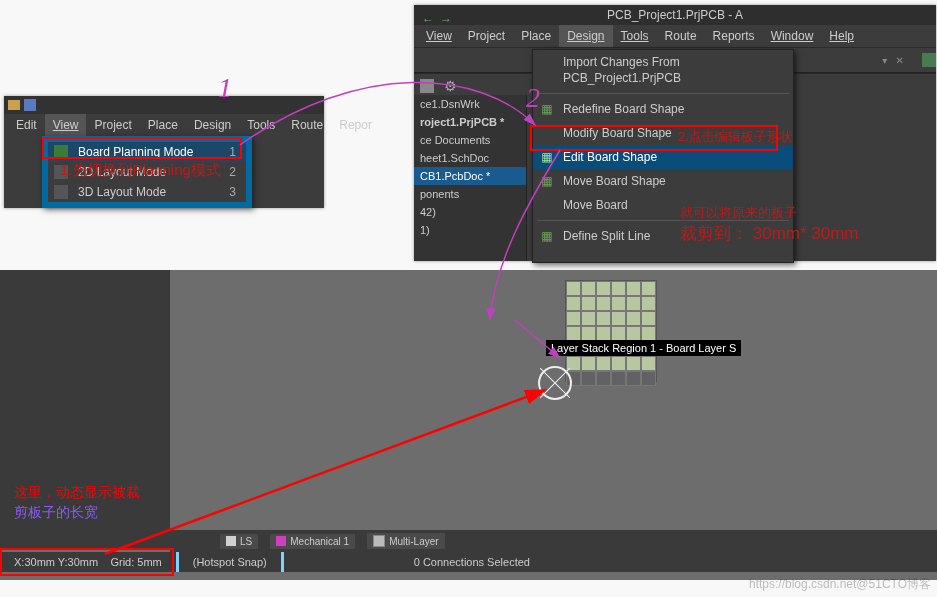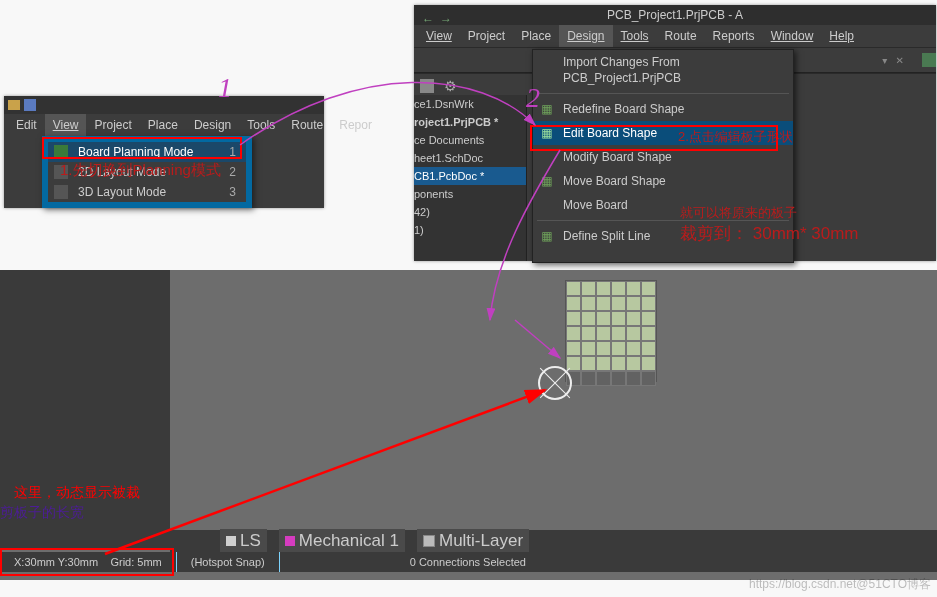--- a/index.html
+++ b/index.html
@@ -124,31 +124,31 @@
     background:#eee;
     left:50%; top:50%;
     transform:translate(-50%,-50%) rotate(45deg);
   }
   .cursor-circle:before{ width:42px; height:1px; }
   .cursor-circle:after{ width:1px; height:42px; }
   .layer-tabs {
     position:absolute; left:170px; right:0; top:260px; height:22px;
     background:#3a3a3a;
     display:flex; align-items:center; padding-left:50px; gap:12px;
-    font-size:17px; color:#ccc;
+    font-size:10px; color:#ccc;
   }
   .layer-tabs .tab { display:flex; align-items:center; gap:4px; padding:2px 6px; background:#4a4a4a; }
   .layer-sw { width:10px; height:10px; display:inline-block; }
   .statusbar {
     position:absolute; left:0; right:0; top:282px; height:20px;
     background:#3a3a3a;
     display:flex; align-items:center;
     font-size:11px; color:#ccc;
   }
-  .status-cell { padding:0 14px; border-right:1px solid #7dd3fc; line-height:20px; }
+  .status-cell { padding:0 14px; border-right:3px solid #7dd3fc; line-height:20px; }
   .watermark {
     position:absolute; right:6px; bottom:4px;
     font-size:12px; color:rgba(0,0,0,0.25);
     font-family: "Microsoft YaHei", sans-serif;
   }
   .arrow-line {
     position:absolute; pointer-events:none;
   }
   
   .viewmenu {
@@ -171,21 +171,21 @@
   .viewmenu .micon { position:absolute; left:6px; width:14px; height:14px; }
 
   
   .panes-tab {
     position:absolute;
     left:0; top:68px; height:190px; width:120px;
     background:#333;
     border-right:1px solid #222;
   }
   .panes-tab .pitem {
-    padding:3px 0;
+    padding:3px 6px;
     font-size:11px;
     color:#ccc;
     white-space:nowrap;
     overflow:hidden;
   }
   .panes-tab .pitem.active { background:#195a8f; color:#fff; }
   .number-bubble {
     position:absolute;
     font-family: "Comic Sans MS", cursive;
     color:#c040c0;
@@ -273,26 +273,26 @@
 
   <div class="dropdown" style="left:118px; top:44px; width:260px;">
     <div class="item">
       <span>Import Changes From PCB_Project1.PrjPCB</span>
       </div>
     <div class="sep"></div>
     <div class="item">
       <span class="micon">▦</span>
       <span>Redefine Board Shape</span>
       </div>
+    <div class="item">
+      <span>Modify Board Shape</span>
+      </div>
     <div class="item hover">
       <span class="micon" style="color:#9de09d;">▦</span>
       <span>Edit Board Shape</span>
-      </div>
-    <div class="item">
-      <span>Modify Board Shape</span>
       </div>
     <div class="item">
       <span class="micon">▦</span>
       <span>Move Board Shape</span>
       </div>
     <div class="item">
       <span>Move Board</span>
       </div>
     <div class="sep"></div>
     <div class="item">
@@ -354,20 +354,21 @@
       <div></div>
       <div></div>
       <div></div>
     <div class="dark"></div>
       <div class="dark"></div>
       <div class="dark"></div>
       <div class="dark"></div>
       <div class="dark"></div>
       <div class="dark"></div>
   </div>
+  <div class="tooltip" style="left:546px; top:70px;">Layer Stack Region 1 - Board Layer S</div>
   <div class="cursor-circle" style="left:538px; top:96px;"></div>
 
   <div class="layer-tabs">
     <div class="tab">
       <span class="layer-sw" style="background:#d0d0d0;"></span>
       <span>LS</span>
     </div>
     <div class="tab">
       <span class="layer-sw" style="background:#d63cc0;"></span>
       <span>Mechanical 1</span>
@@ -384,21 +385,21 @@
       <span>Grid: 5mm</span>
     </div>
     <div class="status-cell">(Hotspot Snap)</div>
     <div class="status-cell" style="border-right:none;padding-left:130px;">0 Connections Selected</div>
   </div>
 
   <div class="redbox" style="left:0; top:278px; width:170px; height:24px;"></div>
 </div>
 
 <div style="position:absolute;left:14px;top:484px;color:#f00;font-size:14px;font-family:'Microsoft YaHei',sans-serif;">这里，动态显示被裁</div>
-<div style="position:absolute;left:0;top:504px;color:#4c1d95;font-size:14px;font-family:Liberation Mono, monospace;">剪板子的长宽</div>
+<div style="position:absolute;left:14px;top:504px;color:#8b5cf6;font-size:14px;font-family:Liberation Mono, monospace;">剪板子的长宽</div>
 
 <svg class="arrow-line" style="left:0;top:0;width:937px;height:597px;">
   <defs>
     <marker id="ah-red" markerWidth="10" markerHeight="10" refX="8" refY="3" orient="auto">
       <path d="M0,0 L0,6 L9,3 z" fill="#f00"></path>
     </marker>
     <marker id="ah-mag" markerWidth="10" markerHeight="10" refX="8" refY="3" orient="auto">
       <path d="M0,0 L0,6 L9,3 z" fill="#c040c0"></path>
     </marker>
   </defs>

